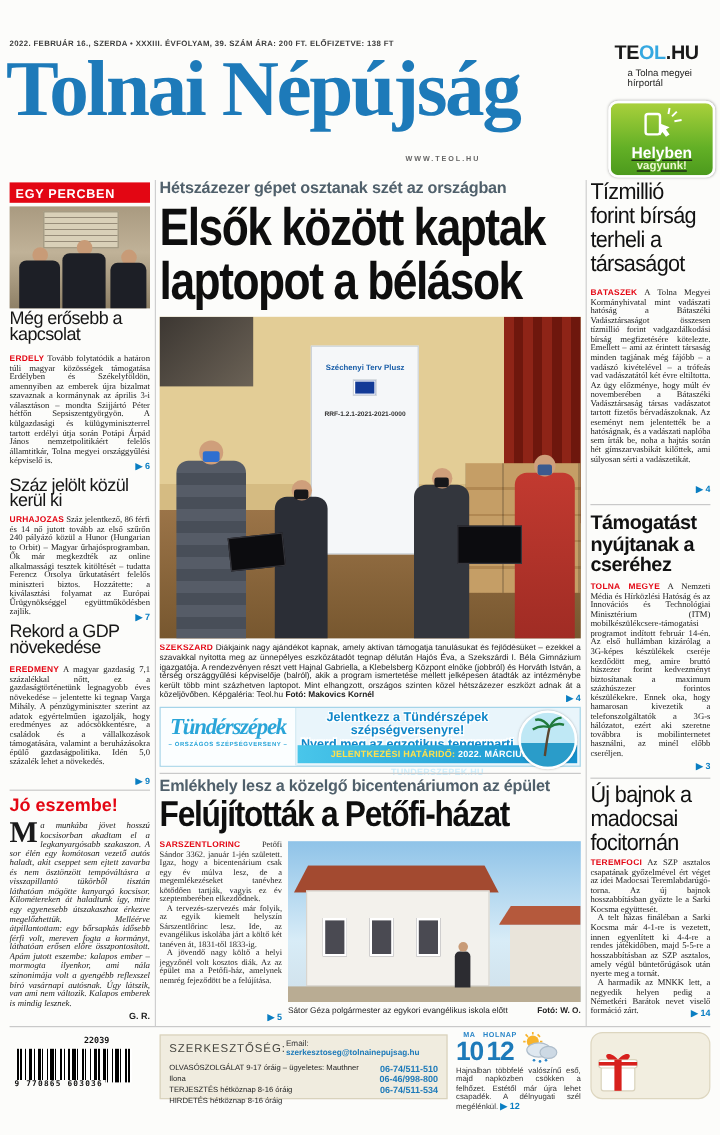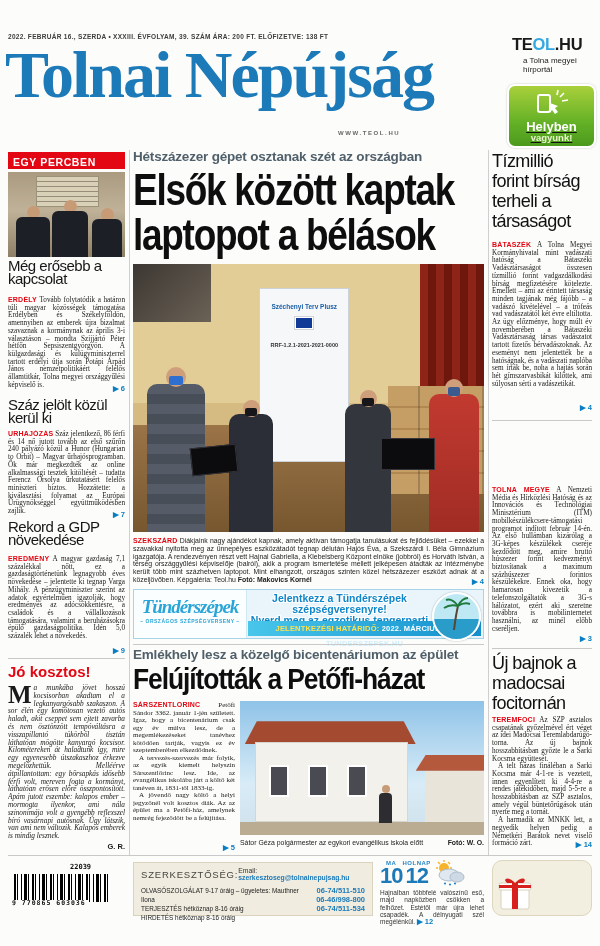--- a/index.html
+++ b/index.html
@@ -181,21 +181,21 @@
   </div>
 
   <div class="abs sideh" style="left:8px;top:521px;width:117px">Rekord a GDP növekedése</div>
   <div class="abs bodytxt" style="left:8px;top:555px;width:117px;height:99px">
     <b class="lead">EREDMÉNY</b>
     <span>A magyar gazdaság 7,1 százalékkal nőtt, ez a gazdaságtörténetünk legnagyobb éves növekedése – jelentette ki tegnap Varga Mihály. A pénzügyminiszter szerint az adatok egyértelműen igazolják, hogy eredményes az adócsökkentésre, a családok és a vállalkozások támogatására, valamint a beruházásokra épülő gazdaságpolitika. Idén 5,0 százalék lehet a növekedés.</span>
     <span class="jump jumpabs"><span>▶</span> <b>9</b></span>
   </div>
 
   <div class="abs hrule" style="left:8px;top:658px;width:117px"></div>
-  <div class="abs morning-h" style="left:8px;top:664px">Jó kosztos!</div>
+  <div class="abs morning-h" style="left:8px;top:664px">Jó eszembe!</div>
   <div class="abs morning" style="left:8px;top:684px;width:117px;height:166px">
     <span class="dropcap">M</span>
     <span>a munkába jövet hosszú kocsisorban akadtam el a legkanyargósabb szakaszon. A sor élén egy komótosan vezető autós haladt, akit cseppet sem ejtett zavarba és nem ösztönzött tempóváltásra a visszapillantó tükörből tisztán láthatóan mögötte kanyargó kocsisor. Kilométereken át haladtunk így, mire egy egyenesebb útszakaszhoz érkezve megelőzhettük. Melléérve átpillantottam: egy bőrsapkás idősebb férfi volt, mereven fogta a kormányt, láthatóan erősen előre összpontosított. Apám jutott eszembe: kalapos ember – mormogta ilyenkor, ami nála szinonimája volt a gyengébb reflexszel bíró vasárnapi autósnak. Úgy látszik, van ami nem változik. Kalapos emberek is mindig lesznek.</span>
     <span class="sig">G. R.</span>
   </div>
 
   <div class="abs" style="left:8px;top:864px;width:117px;height:42px">
     <div class="bc-num">22039</div>
     <div class="bars"></div>
     <div class="bc-ean">9 770865 603036</div>
@@ -307,20 +307,21 @@
   </div>
 
   <div class="abs rh" style="left:492px;top:151px">Tízmillió forint bírság terheli a társaságot</div>
   <div class="abs bodytxt" style="left:492px;top:241px;width:100px;height:170px">
     <b class="lead">BÁTASZÉK</b>
     <span>A Tolna Megyei Kormányhivatal mint vadászati hatóság a Bátaszéki Vadásztársaságot összesen tízmillió forint vadgazdálkodási bírság megfizetésére kötelezte. Emellett – ami az érintett társaság minden tagjának még fájóbb – a vadászó kivételével – a trófeás vad vadászatától két évre eltiltotta. Az ügy előzménye, hogy múlt év novemberében a Bátaszéki Vadásztársaság társas vadászatot tartott fizetős bérvadászoknak. Az eseményt nem jelentették be a hatóságnak, és a vadászati naplóba sem írták be, noha a hajtás során hét gímszarvasbikát kilőttek, ami súlyosan sérti a vadászetikát.</span>
     <span class="jump jumpabs"><span>▶</span> <b>4</b></span>
   </div>
 
   <div class="abs hrule" style="left:492px;top:420px;width:100px"></div>
+  <div class="abs rhb" style="left:492px;top:428px;width:102px">Támogatást nyújtanak a cseréhez</div>
   <div class="abs bodytxt" style="left:492px;top:486px;width:100px;height:156px">
     <b class="lead">TOLNA MEGYE</b>
     <span>A Nemzeti Média és Hírközlési Hatóság és az Innovációs és Technológiai Minisztérium (ITM) mobilkészülékcsere-támogatási programot indított február 14-én. Az első hullámban kizárólag a 3G-képes készülékek cseréje kezdődött meg, amire bruttó húszezer forint kedvezményt biztosítanak a maximum százhúszezer forintos készülékekre. Ennek oka, hogy hamarosan kivezetik a telefonszolgáltatók a 3G-s hálózatot, ezért aki szeretne továbbra is mobilinternetet használni, az minél előbb cseréljen.</span>
     <span class="jump jumpabs"><span>▶</span> <b>3</b></span>
   </div>
 
   <div class="abs hrule" style="left:492px;top:648px;width:100px"></div>
   <div class="abs rh" style="left:492px;top:653px">Új bajnok a madocsai focitornán</div>
   <div class="abs bodytxt petbody" style="left:492px;top:716px;width:100px;height:132px">
     <p><b class="lead">TEREMFOCI</b> <span>Az SZP asztalos csapatának győzelmével ért véget az idei Madocsai Teremlabdarúgó-torna. Az új bajnok hosszabbításban győzte le a Sarki Kocsma együttesét.</span></p>

